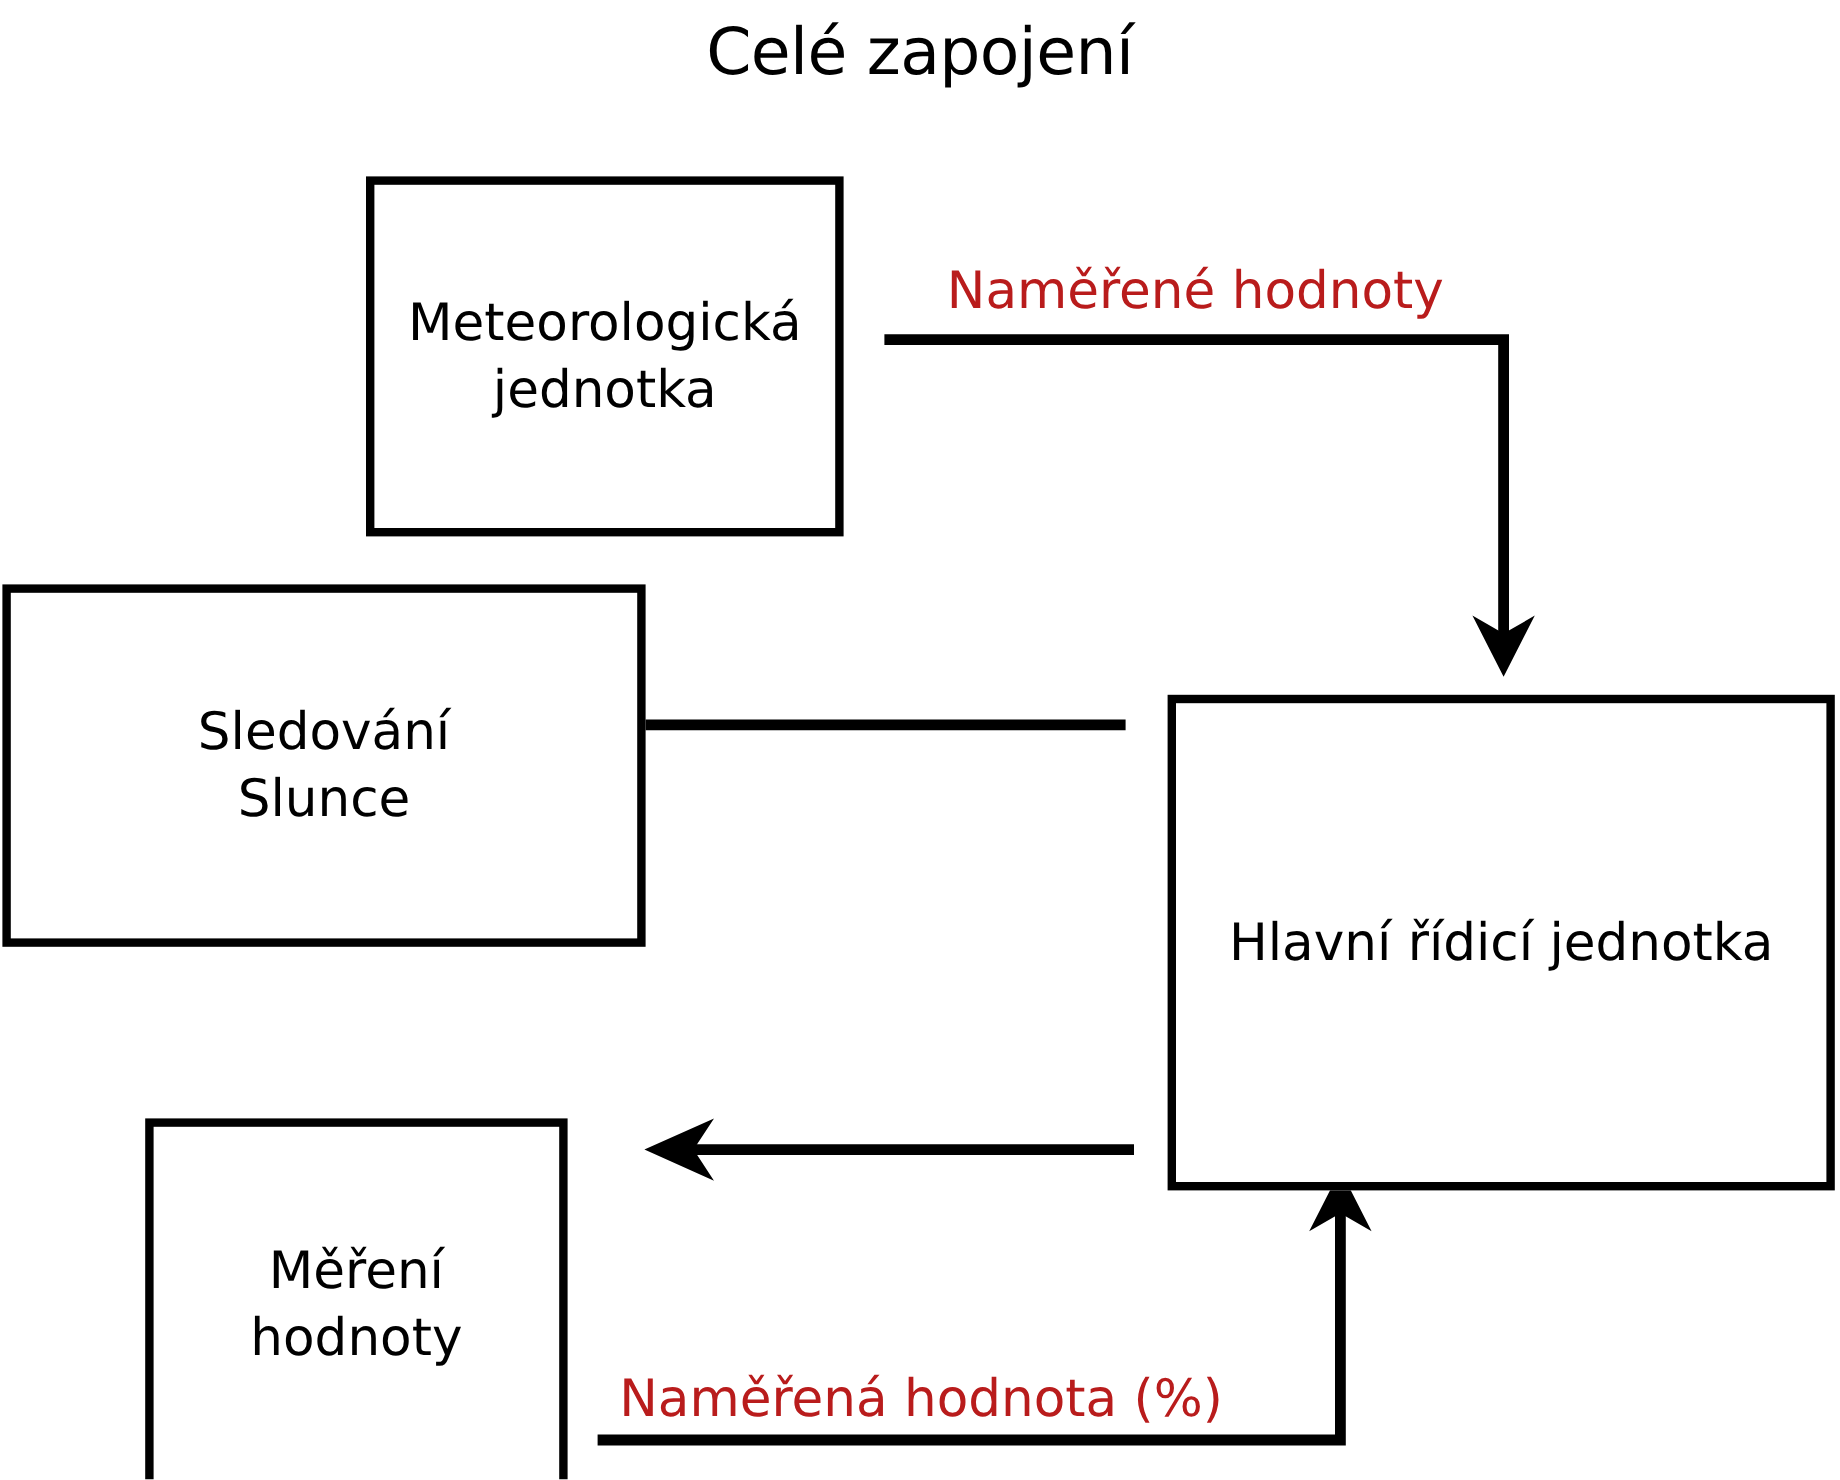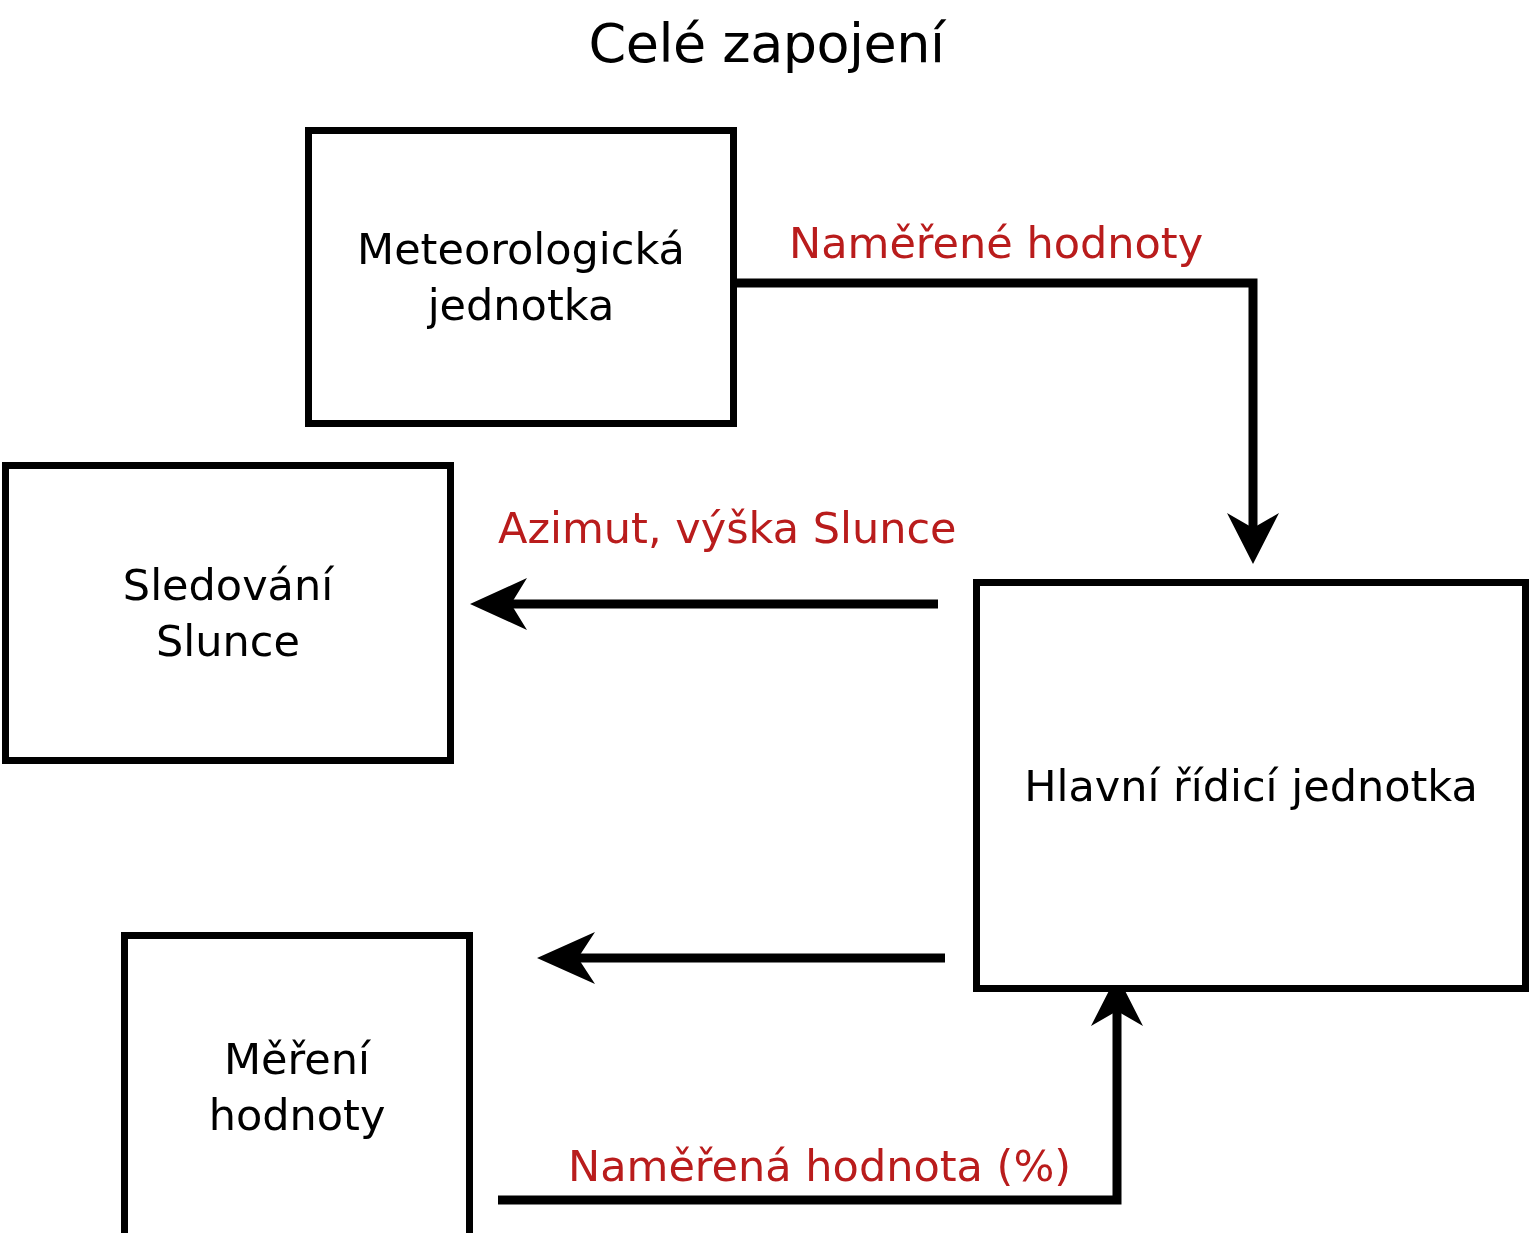--- a/index.html
+++ b/index.html
@@ -53,30 +53,30 @@
   }
   .edge-label {
     position: absolute;
     font-size: 43px;
     line-height: 56px;
     white-space: pre-line;
     color: #b91c1c;
   }
 
   
-  #node-meteo      { left: 305px;  top: 127px;  width: 432px;  height: 300px; justify-content: center; }
-  #node-sun        { left: 2px;    top: 462px;  width: 452px;  height: 302px; }
+  #node-meteo      { left: 305px;  top: 147px;  width: 398px;  height: 300px; justify-content: center; }
+  #node-sun        { left: 2px;    top: 487px;  width: 536px;  height: 302px; }
   #node-main       { left: 973px;  top: 563px;  width: 556px;  height: 413px; margin-top: 16px; }
   #node-energy     { left: 121px;  top: 932px;  width: 352px;  height: 310px; }
 
   
   #label-measured  { left: 789px;  top: 215px; }
   #label-azimuth   { left: 498px;  top: 500px; }
   #label-permit    { left: 497px;  top: 830px; }
-  #label-percent   { left: 568px;  top: 1138px; }
+  #label-percent   { left: 516px;  top: 1138px; }
 </style>
 </head>
 <body>
 
 <div id="canvas">
 
   <div class="diag-title">Celé zapojení</div>
 
   <svg id="diagram-svg" viewBox="0 0 1533 1233" xmlns="http://www.w3.org/2000/svg">
 
@@ -115,18 +115,17 @@
     <span class="node-label">Hlavní řídicí jednotka</span>
   </div>
 
   <div class="node" id="node-energy">
     <span class="node-label">Měření
 hodnoty</span>
   </div>
 
   <div class="edge-label" id="label-measured">Naměřené hodnoty</div>
 
-  <div class="edge-label" id="label-azimuth">Azimut, výška Slunce</div>
 
 
   <div class="edge-label" id="label-percent">Naměřená hodnota (%)</div>
 
 </div>
 
 </body></html>

